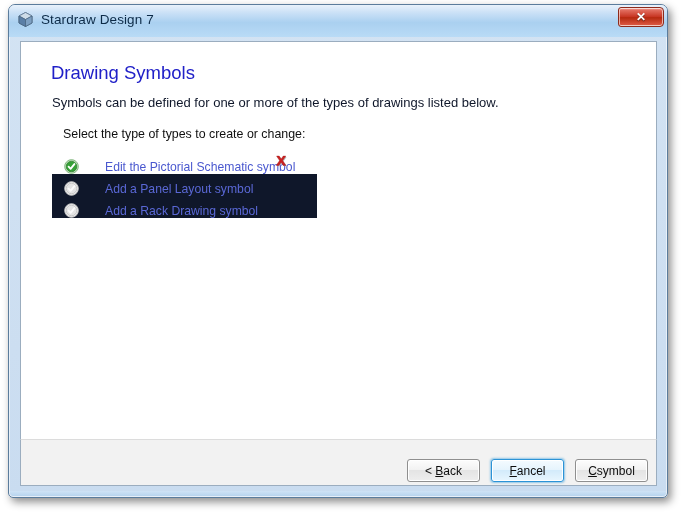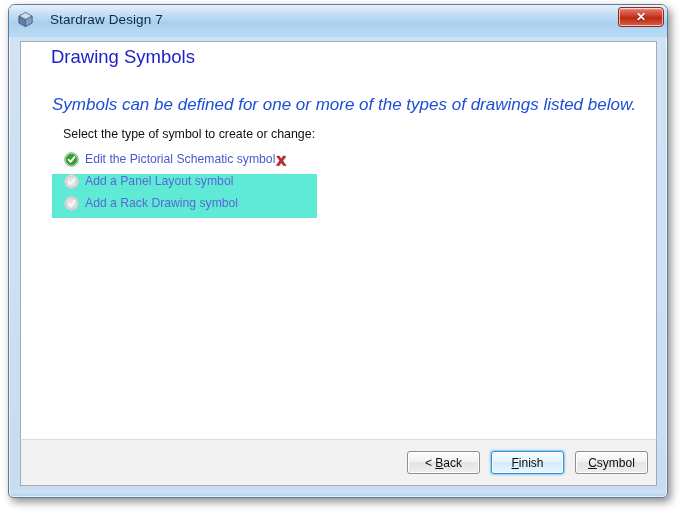--- a/index.html
+++ b/index.html
@@ -34,21 +34,21 @@
     height: 32px;
     background: linear-gradient(to bottom, #e9f2fb 0%, #cde2f7 22%, #aad0f0 55%, #b9dbf6 100%);
     border-radius: 6px 6px 0 0;
     box-sizing: border-box;
   }
   #titlebar-inner {
     position: absolute;
     left: 8px; top: 6px;
     display: flex;
     align-items: center;
-    gap: 16px;
+    gap: 7px;
   }
   #app-icon {
     width: 17px; height: 17px;
     position: relative;
   }
   .title-text {
     font-size: 13.5px;
     color: #0c2a47;
     letter-spacing: 0.1px;
     white-space: nowrap;
@@ -88,33 +88,32 @@
     height: 445px;
     background: #ffffff;
     border: 1px solid #9badbf;
     box-sizing: border-box;
     overflow: hidden;
   }
 
   #page-title {
     position: absolute;
     left: 30px;
-    top: 4px;
+    top: 20px;
     font-size: 18.5px;
     color: #2020c8;
     white-space: nowrap;
   }
   #page-subtitle {
     position: absolute;
     left: 31px;
     top: 53px;
-    font-size: 17px;
-    color: #1d4ed8;
-    white-space: nowrap;
-    font-style: italic;
+    font-size: 13px;
+    color: #0f172a;
+    white-space: nowrap;
   }
   #select-prompt {
     position: absolute;
     left: 42px;
     top: 85px;
     font-size: 12.4px;
     color: #101010;
     white-space: nowrap;
   }
 
@@ -122,25 +121,26 @@
   #symbol-list {
     position: absolute;
     left: 31px;
     top: 110px;
     width: 265px;
   }
   .symbol-row {
     position: relative;
     height: 22px;
     display: flex;
-    align-items: flex-start;
+    align-items: flex-end;
     padding-left: 12px;
     box-sizing: border-box;
-  }
-  .symbol-row.striped { background: #5eead4; }
+    gap: 20px;
+  }
+  .symbol-row.striped { background: #0f172a; }
 
   .check-icon {
     width: 15px; height: 15px;
     flex: 0 0 15px;
     margin-right: 6px;
     position: relative;
   }
   .symbol-label {
     font-size: 12.2px;
     color: #4a58cf;
@@ -181,20 +181,21 @@
     font-size: 12px;
     color: #0d0d0d;
     background: linear-gradient(to bottom, #fdfdfd 0%, #f2f2f2 46%, #e4e4e4 50%, #eeeeee 100%);
     border: 1px solid #8f8f8f;
     border-radius: 3px;
     display: flex;
     align-items: center;
     justify-content: center;
     box-sizing: border-box;
     box-shadow: 0 0 0 1px #ffffff inset;
+    margin-top: 8px;
   }
   .dlg-button.default {
     border: 1px solid #2c93d6;
     box-shadow: 0 0 0 1px #ffffff inset, 0 0 2px 1px rgba(60,160,220,0.55);
     background: linear-gradient(to bottom, #f4fbff 0%, #e6f4fd 46%, #d3ebfb 50%, #e8f6fe 100%);
   }
   .mn { text-decoration: underline; }
 
   
   #frame-bottom-glow {
@@ -227,21 +228,21 @@
 
     <div id="close-button">
       <span id="close-x">✕</span>
     </div>
   </div>
 
   <div id="content-panel">
 
     <div id="page-title">Drawing Symbols</div>
     <div id="page-subtitle">Symbols can be defined for one or more of the types of drawings listed below.</div>
-    <div id="select-prompt">Select the type of symbol to create or change:</div>
+    <div id="select-prompt">Select the type of types to create or change:</div>
 
     <div id="symbol-list">
 
       <div class="symbol-row">
         <span class="check-icon">
           <svg width="15" height="15" viewBox="0 0 15 15">
             <circle cx="7.5" cy="7.5" r="6.8" fill="#d7ecd4" stroke="#7bb377" stroke-width="1"></circle>
             <circle cx="7.5" cy="7.5" r="5.3" fill="#36a037" stroke="#2c7f2c" stroke-width="0.8"></circle>
             <path d="M4.6 7.7 L6.6 9.8 L10.4 5.1" fill="none" stroke="#ffffff" stroke-width="1.9" stroke-linecap="round" stroke-linejoin="round"></path>
           </svg>
@@ -284,21 +285,21 @@
   </div>
 
   <div id="footer">
     <div id="button-row">
 
       <div class="dlg-button">
         <span><span>&lt; </span><span class="mn">B</span><span>ack</span></span>
       </div>
 
       <div class="dlg-button default">
-        <span><span></span><span class="mn">F</span><span>inish</span></span>
+        <span><span></span><span class="mn">F</span><span>ancel</span></span>
       </div>
 
       <div class="dlg-button">
         <span><span></span><span class="mn">C</span><span>symbol</span></span>
       </div>
 
     </div>
   </div>
 
   <div id="frame-bottom-glow"></div>

